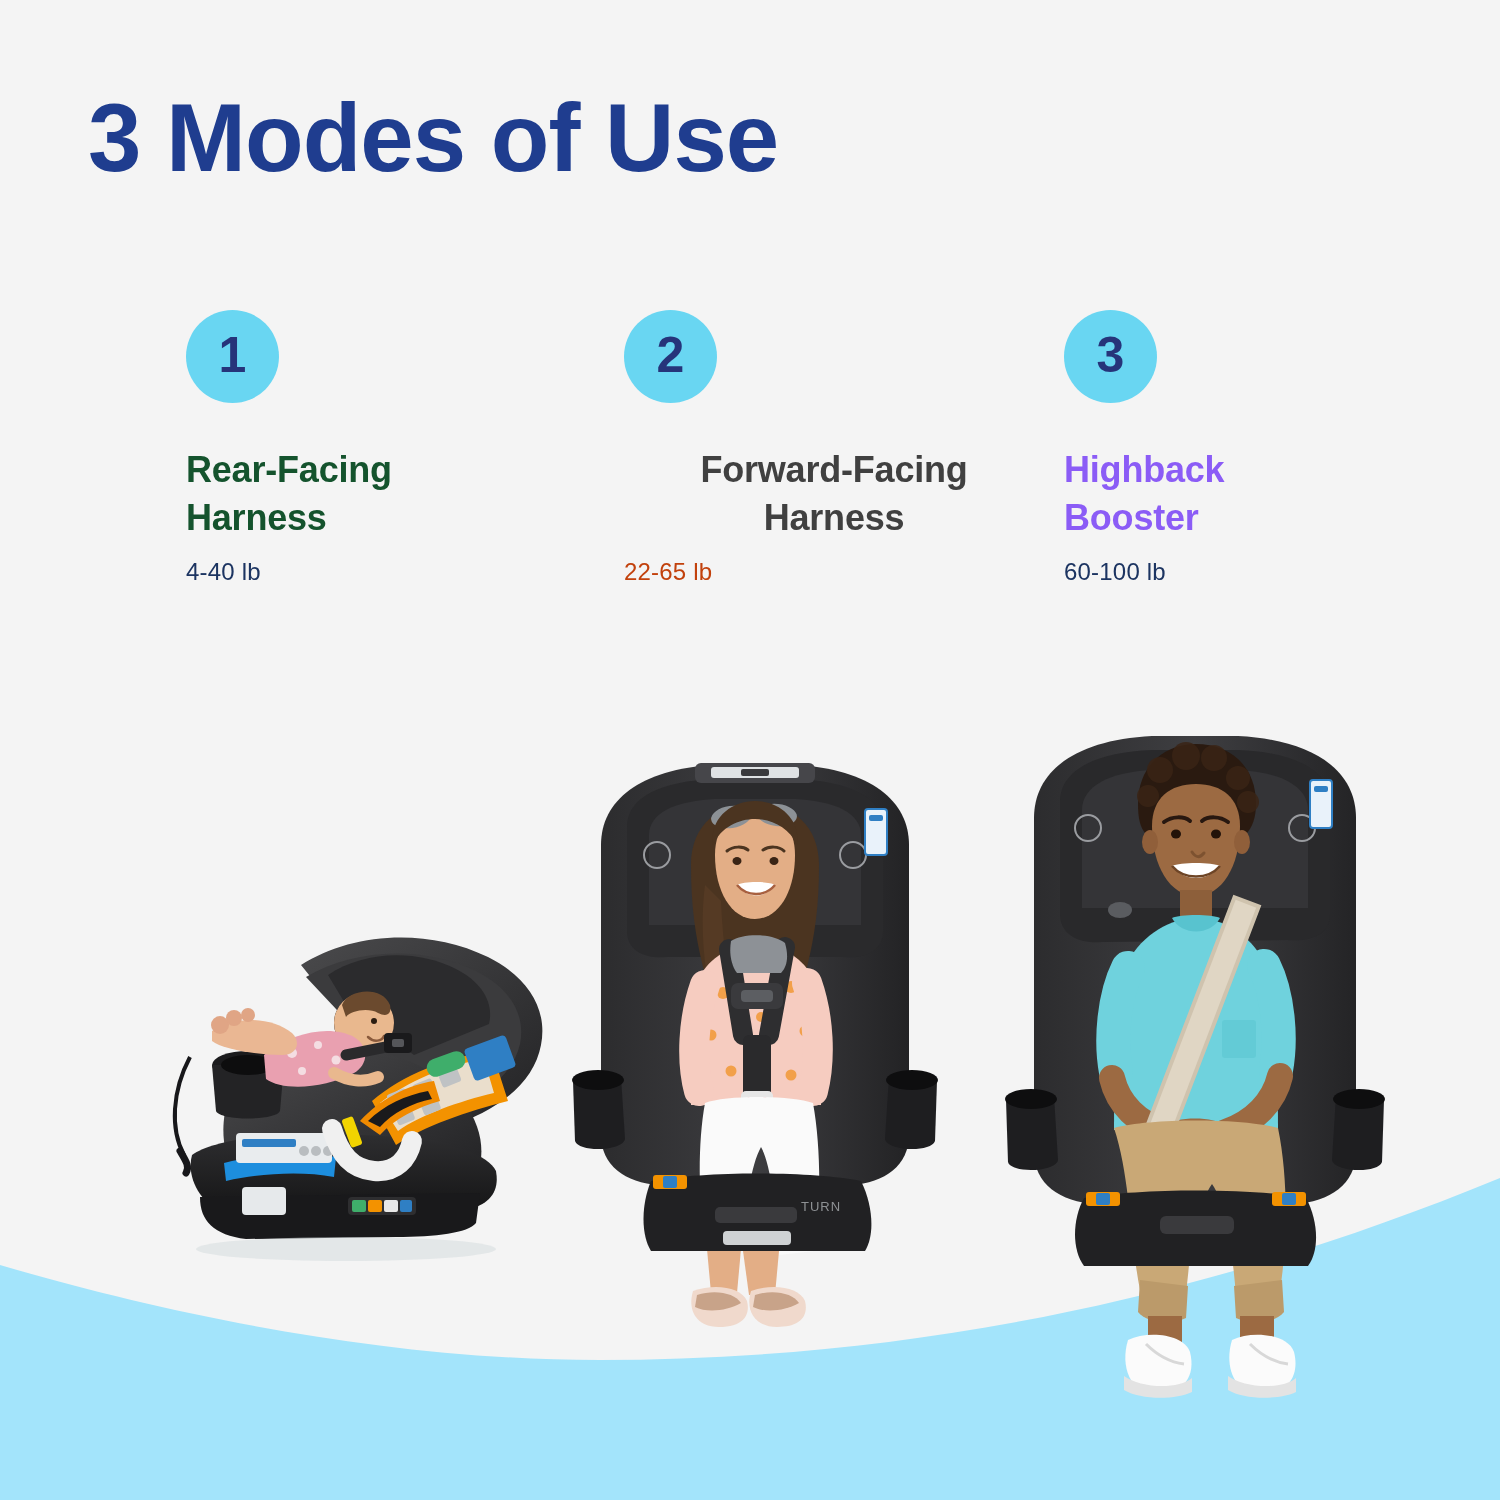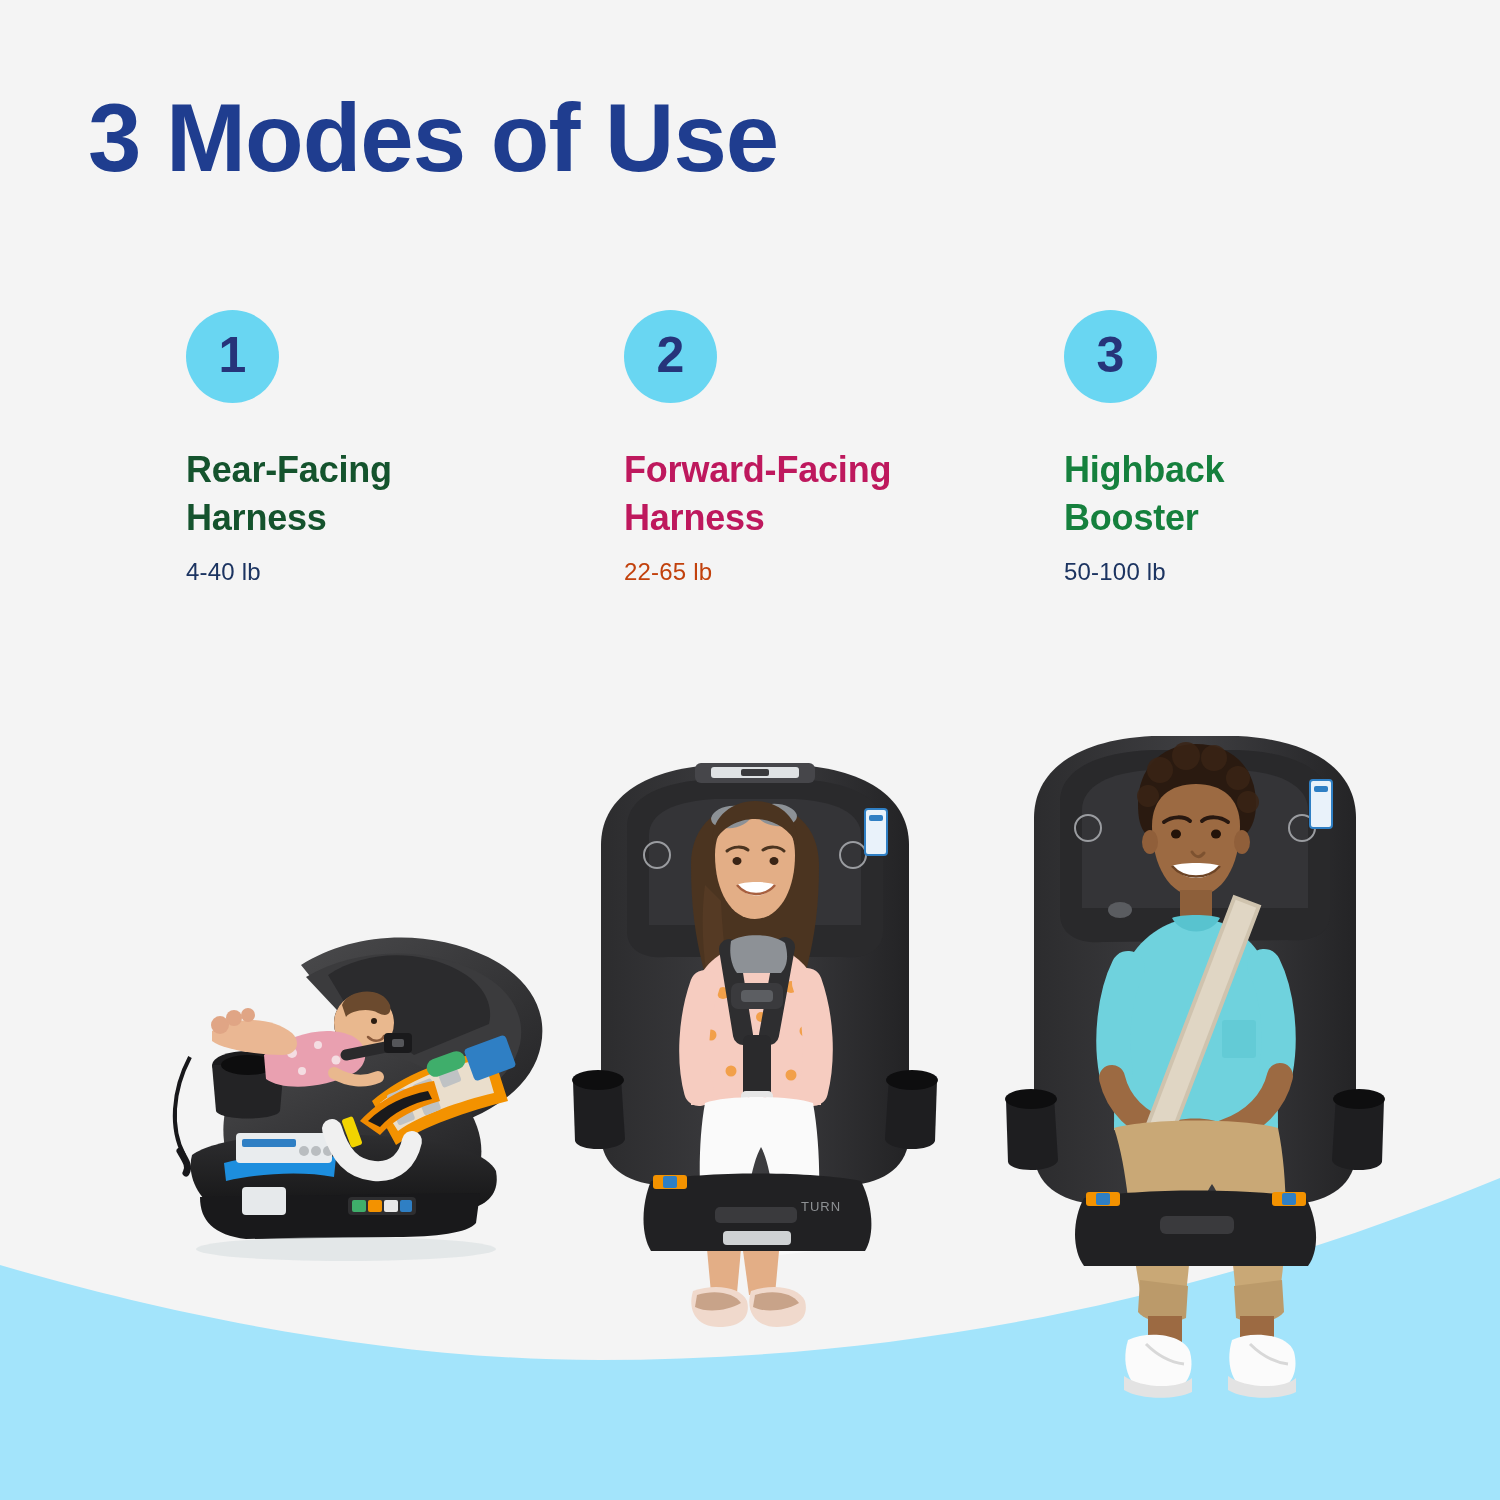--- a/index.html
+++ b/index.html
@@ -75,32 +75,32 @@
       </div>
       <div class="mode-title" style="color: #14532d;">Rear-Facing
 Harness</div>
       <div class="mode-weight" style="color: rgb(28, 52, 97);">4-40 lb</div>
     </div>
 
     <div class="mode m2">
       <div class="badge" style="background: rgb(105, 214, 242);">
         <span class="badge-num" style="color: rgb(38, 52, 122);">2</span>
       </div>
-      <div class="mode-title" style="color: #be185d;">Forward-Facing
+      <div class="mode-title" style="color: #404040; text-align: center;">Forward-Facing
 Harness</div>
       <div class="mode-weight" style="color: #c2410c;">22-65 lb</div>
     </div>
 
     <div class="mode m3">
       <div class="badge" style="background: rgb(105, 214, 242);">
         <span class="badge-num" style="color: rgb(38, 52, 122);">3</span>
       </div>
-      <div class="mode-title" style="color: #15803d;">Highback
+      <div class="mode-title" style="color: #8b5cf6;">Highback
 Booster</div>
-      <div class="mode-weight" style="color: rgb(28, 52, 97);">50-100 lb</div>
+      <div class="mode-weight" style="color: rgb(28, 52, 97);">60-100 lb</div>
     </div>
   </div>
 
   <svg class="photo p1" viewBox="0 0 470 370">
     <defs>
       <linearGradient id="shellDk" x1="0" y1="0" x2="1" y2="1">
         <stop offset="0" stop-color="#4a4a4c"></stop>
           <stop offset="1" stop-color="#232325"></stop>
       </linearGradient>
       <linearGradient id="baseDk" x1="0" y1="0" x2="0" y2="1">

